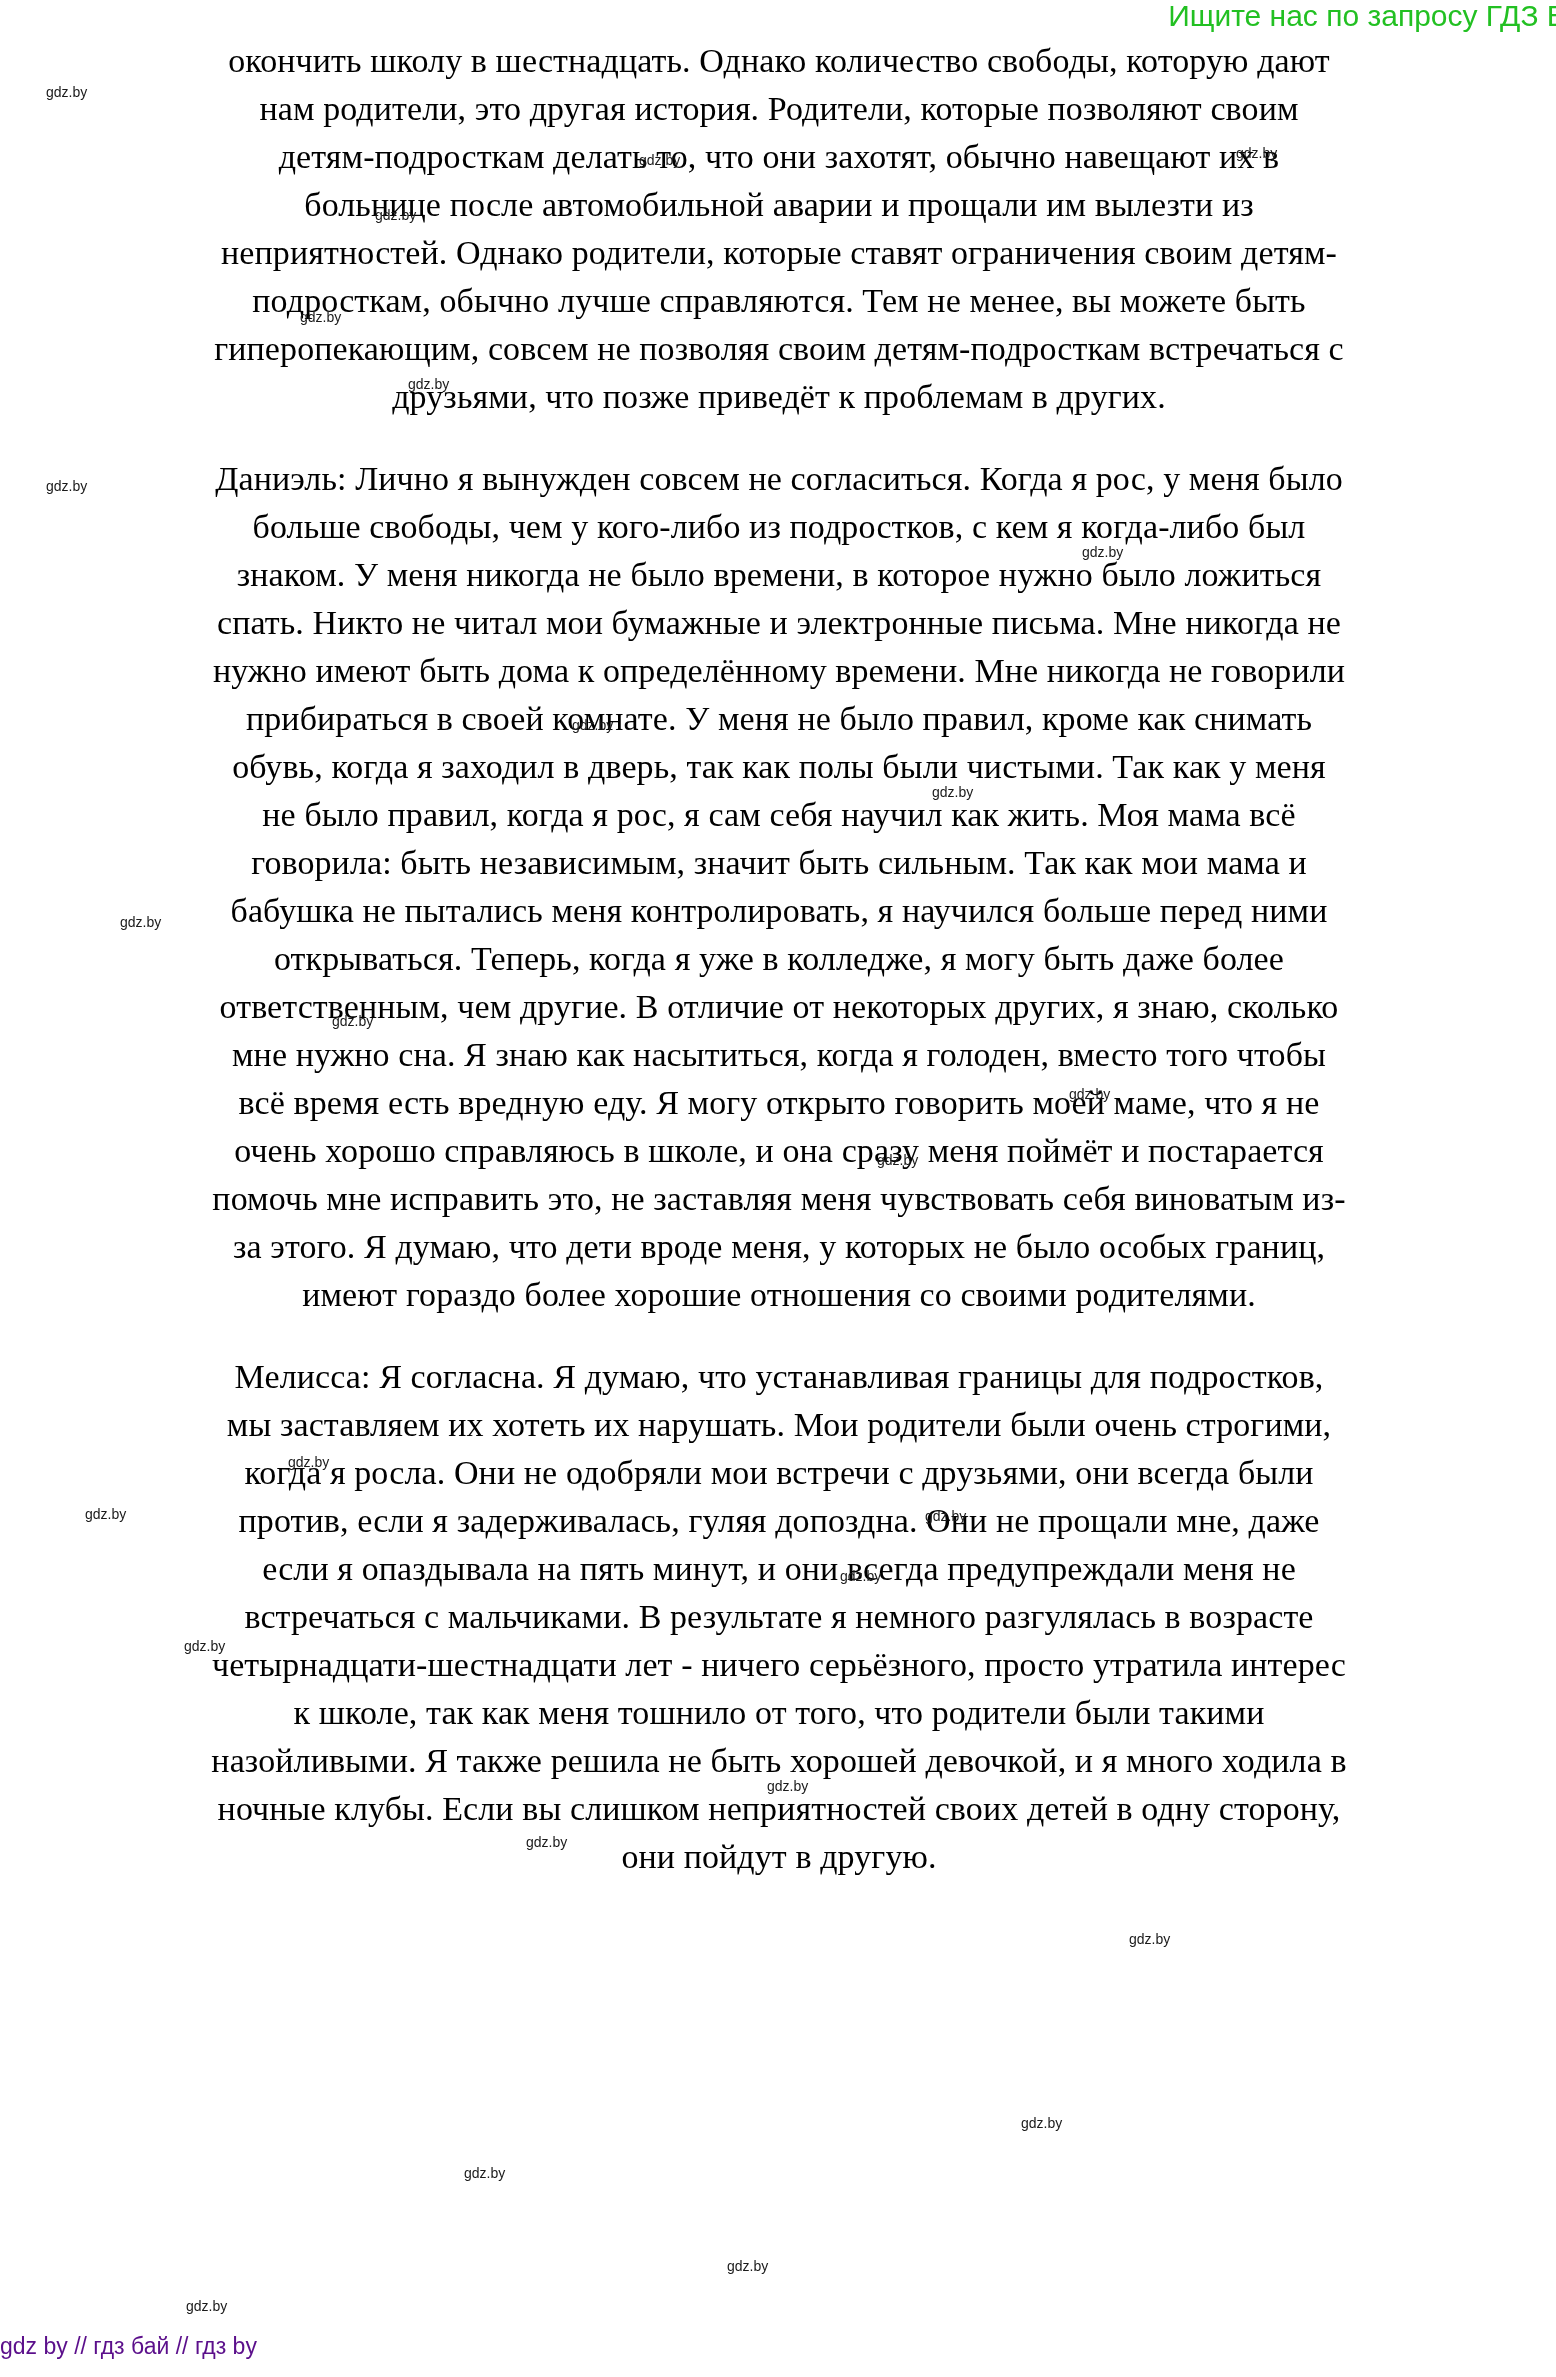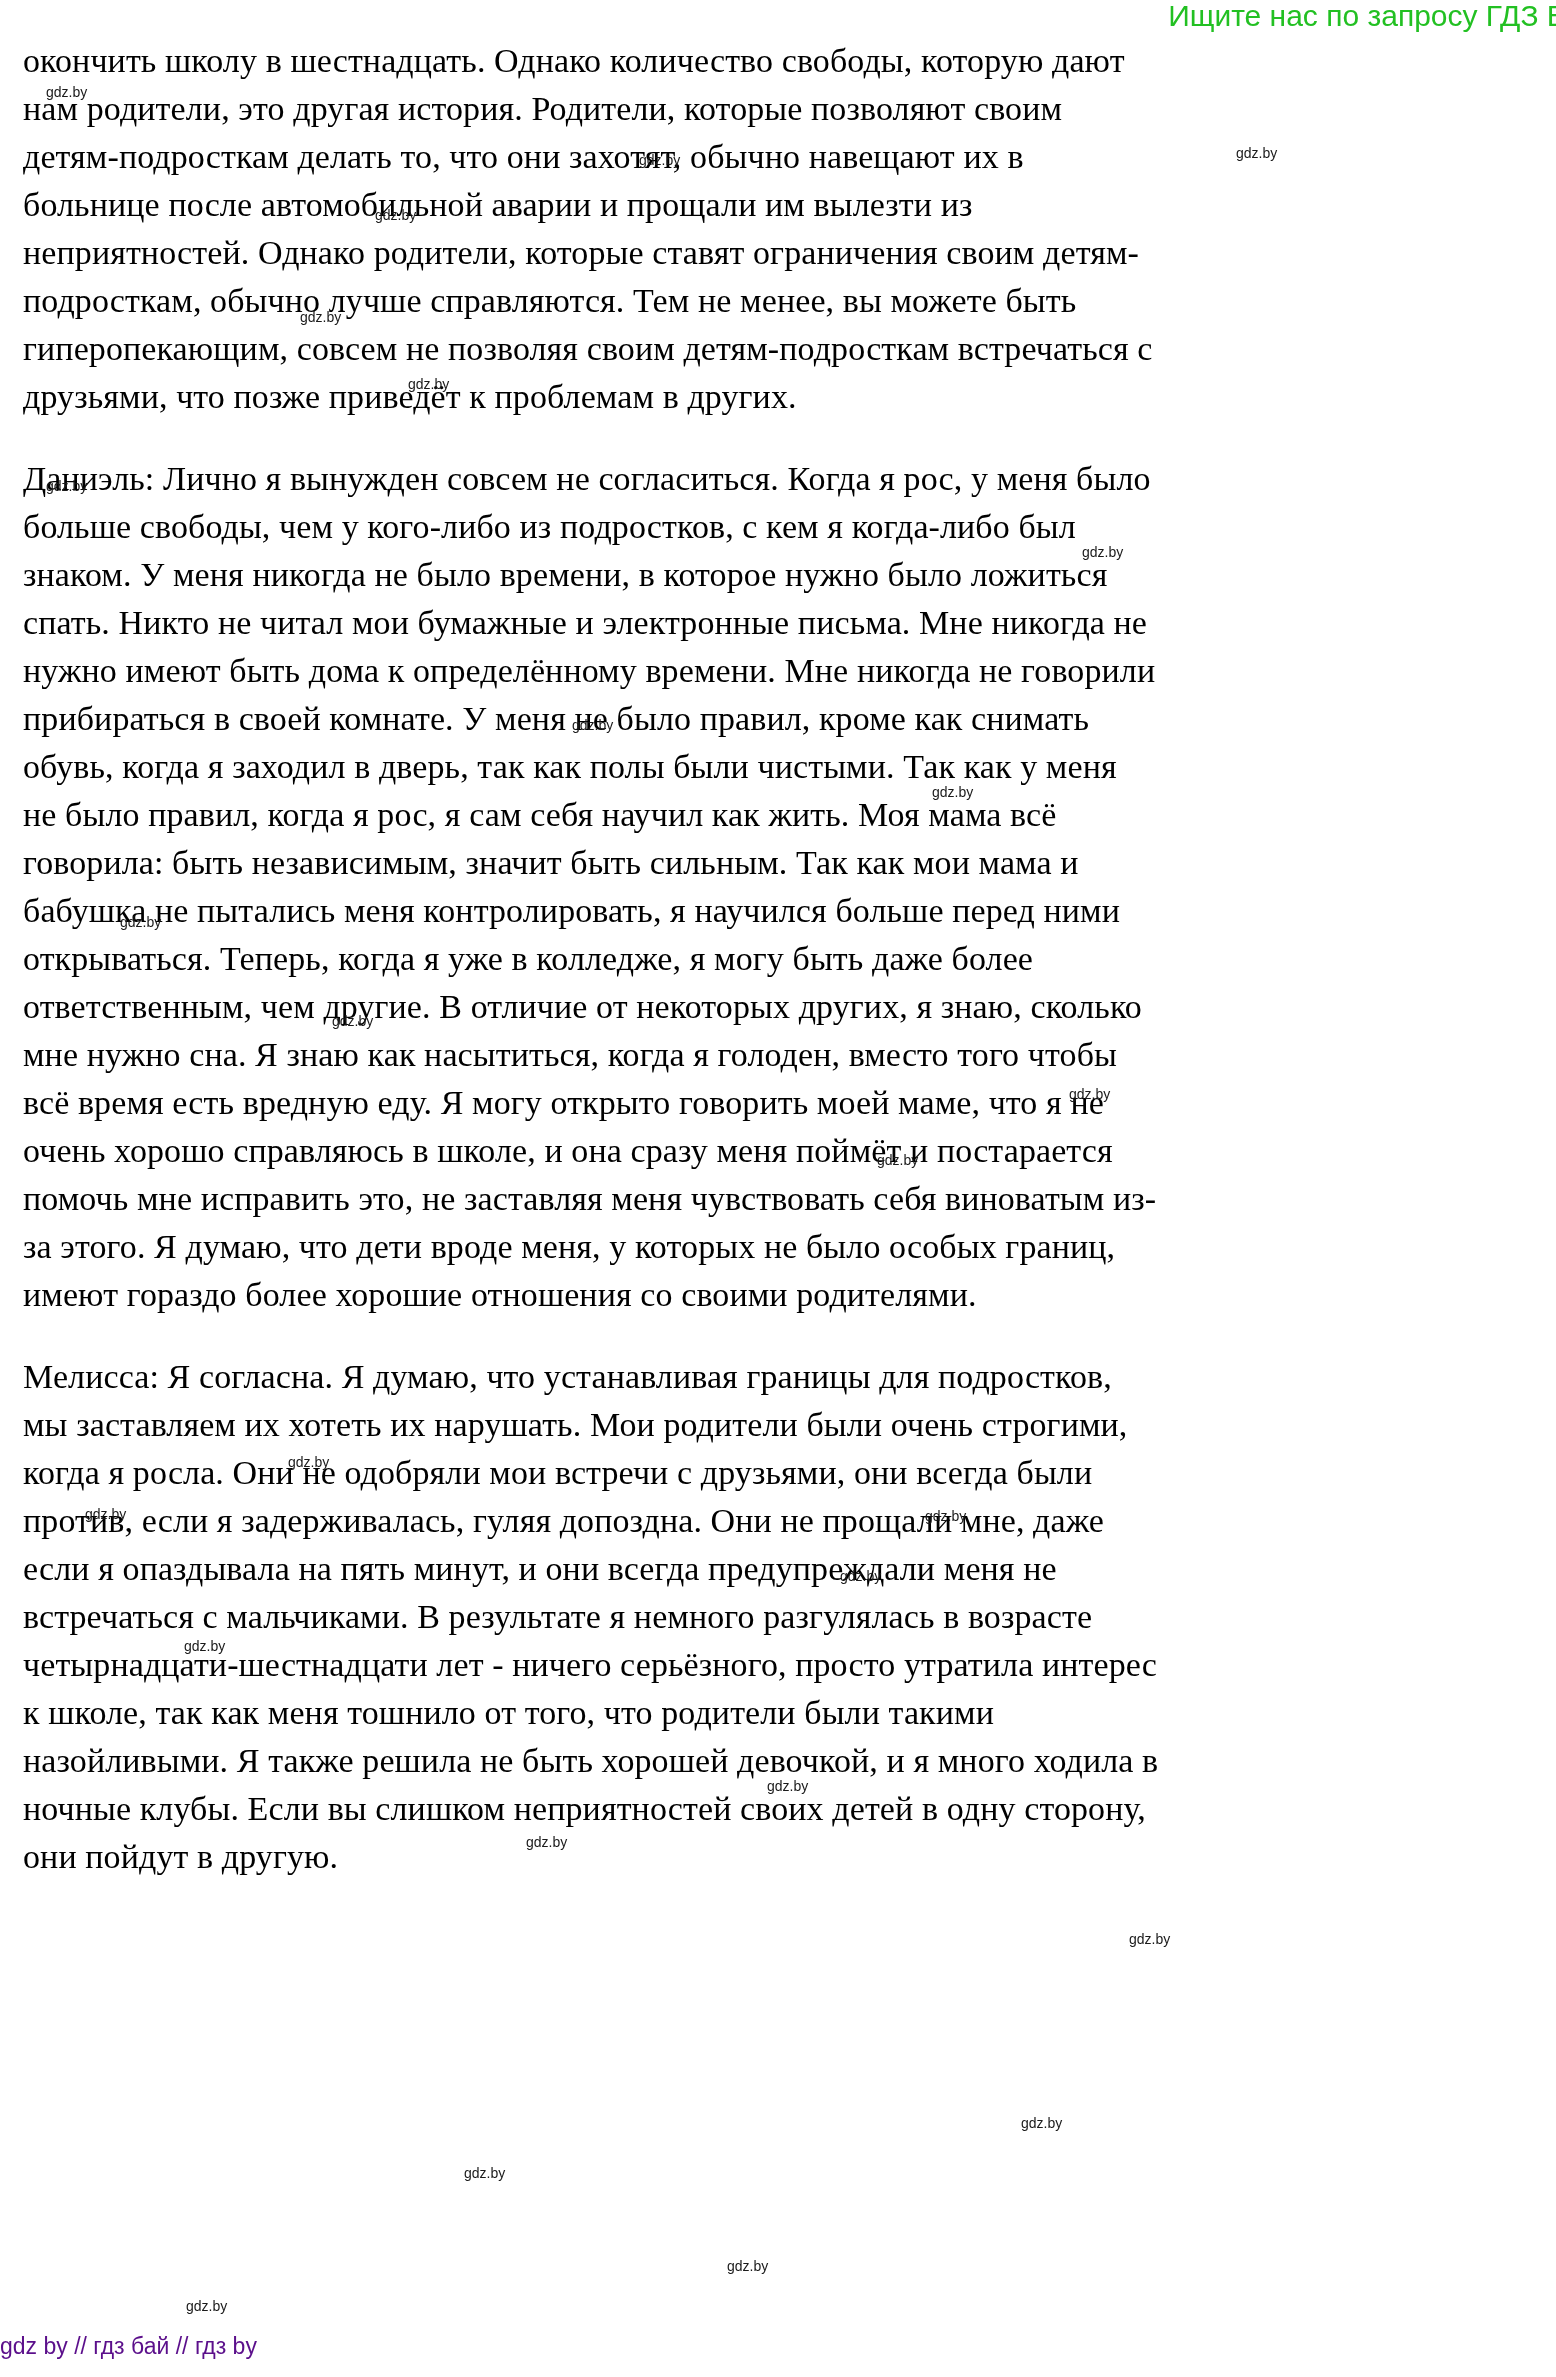--- a/index.html
+++ b/index.html
@@ -42,20 +42,21 @@
   .para {
     margin: 0 0 34px 0;
   }
   .para:last-child { margin-bottom: 0; }
   .line {
     font-size: 34px;
     line-height: 48px;
     color: #000000;
     white-space: nowrap;
     letter-spacing: 0.1px;
+    text-align: center;
   }
 
   
   .wm {
     position: absolute;
     font-family: "Liberation Sans", "DejaVu Sans", sans-serif;
     font-size: 14px;
     color: #1a1a1a;
     white-space: nowrap;
     pointer-events: none;

